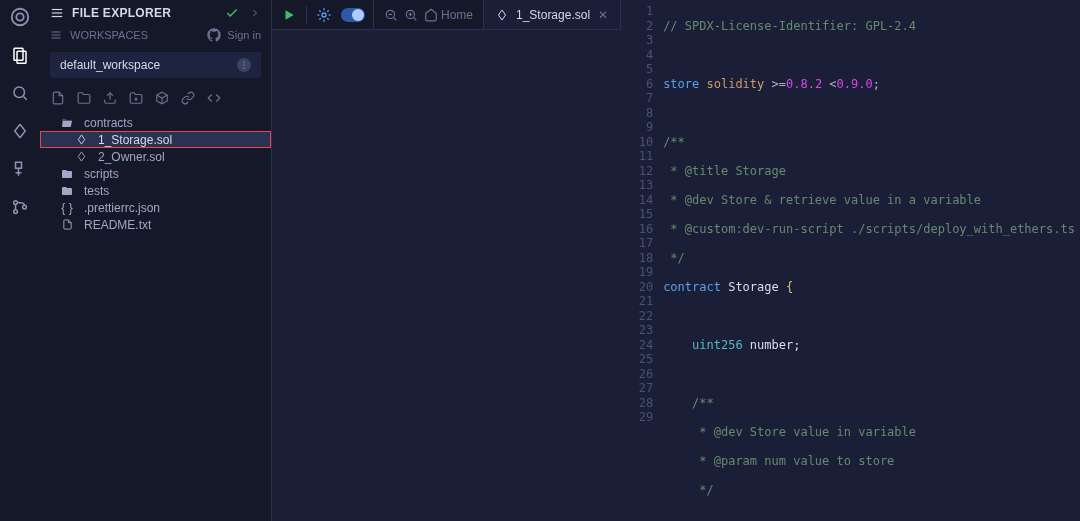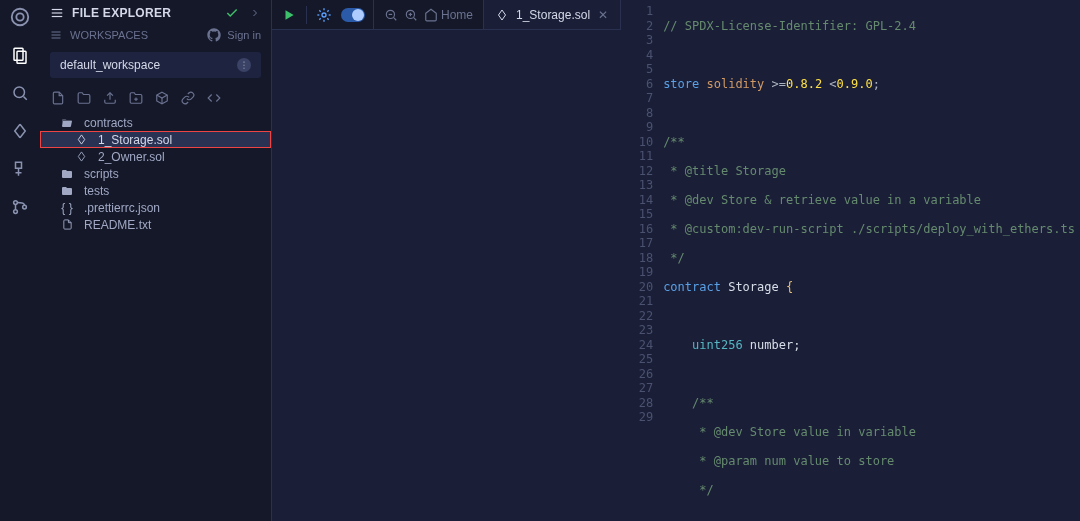--- a/index.html
+++ b/index.html
@@ -157,21 +157,21 @@
     user-select:none;
   }
   .gutter div{height:14.5px;}
   .code{flex:1;white-space:pre;color:#c0c6dc;}
   .code div{height:14.5px;}
   .c-comment{color:var(--comment);}
   .c-key{color:#5aa0e6;}
   .c-type{color:#56b6c2;}
   .c-ident{color:#d8dee9;}
   .c-func{color:#d19a66;}
-  .c-num{color:#fde047;}
+  .c-num{color:#d946ef;}
   .c-op{color:#abb2bf;}
   .c-paren{color:#e5c07b;}
 
   svg{display:block;}
 </style>
 </head>
 <body>
 
 <div class="activity-bar">
   <div class="ico logo">

